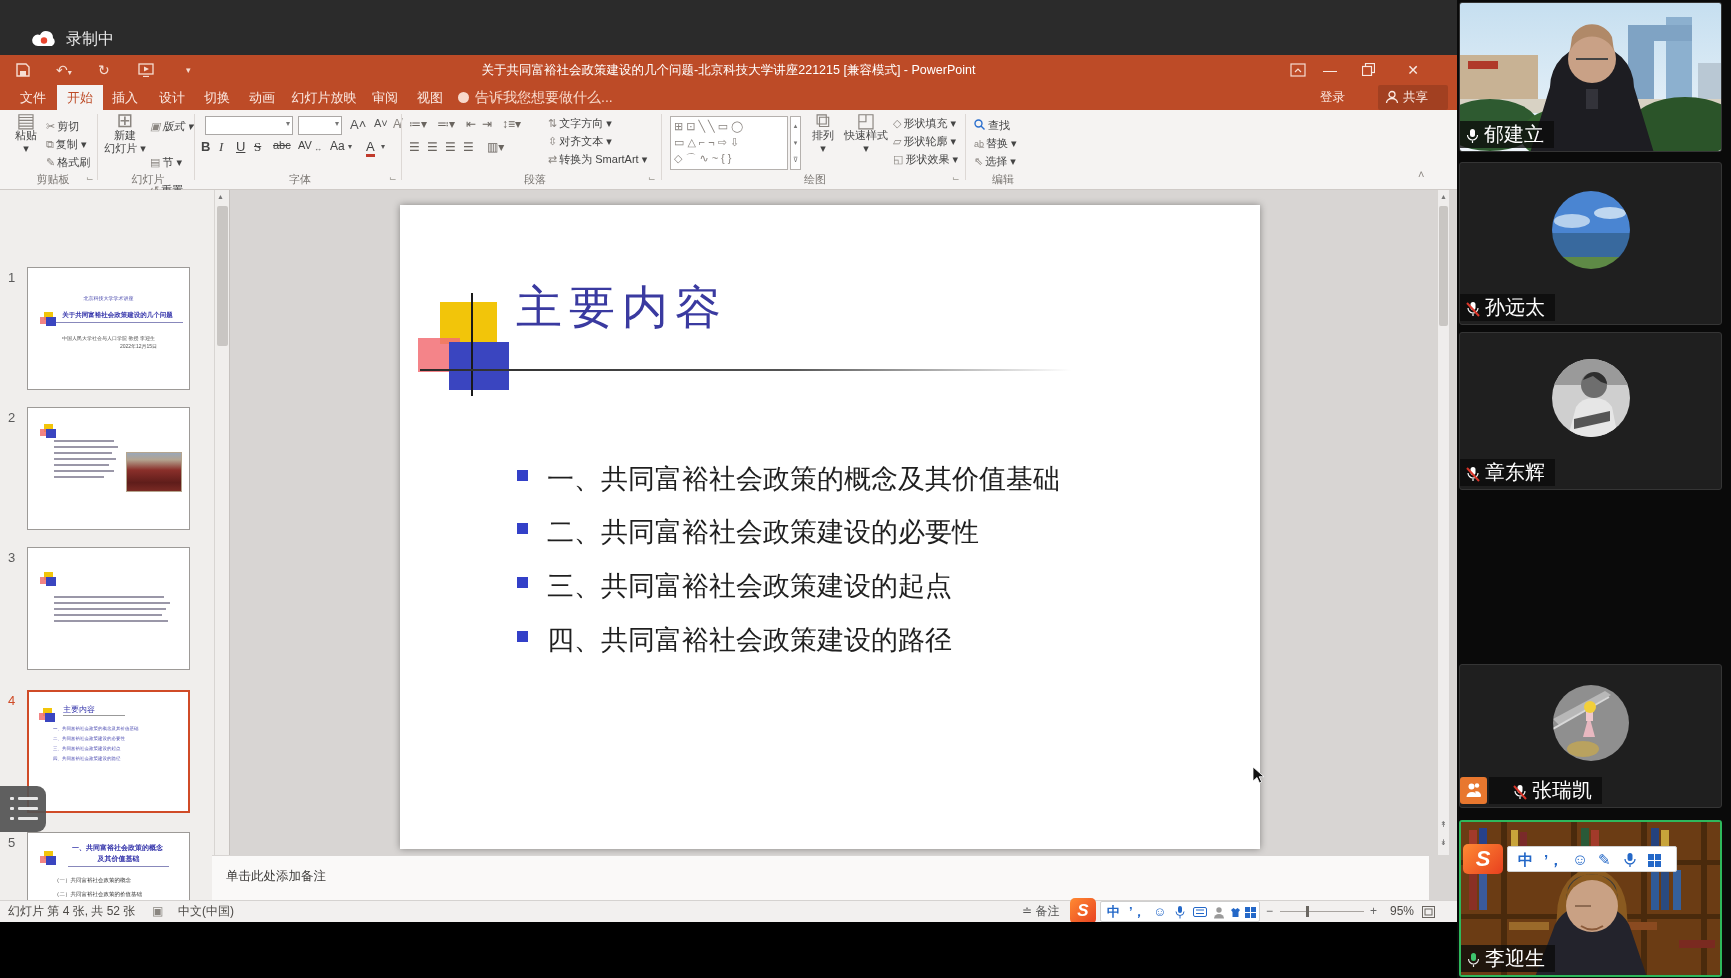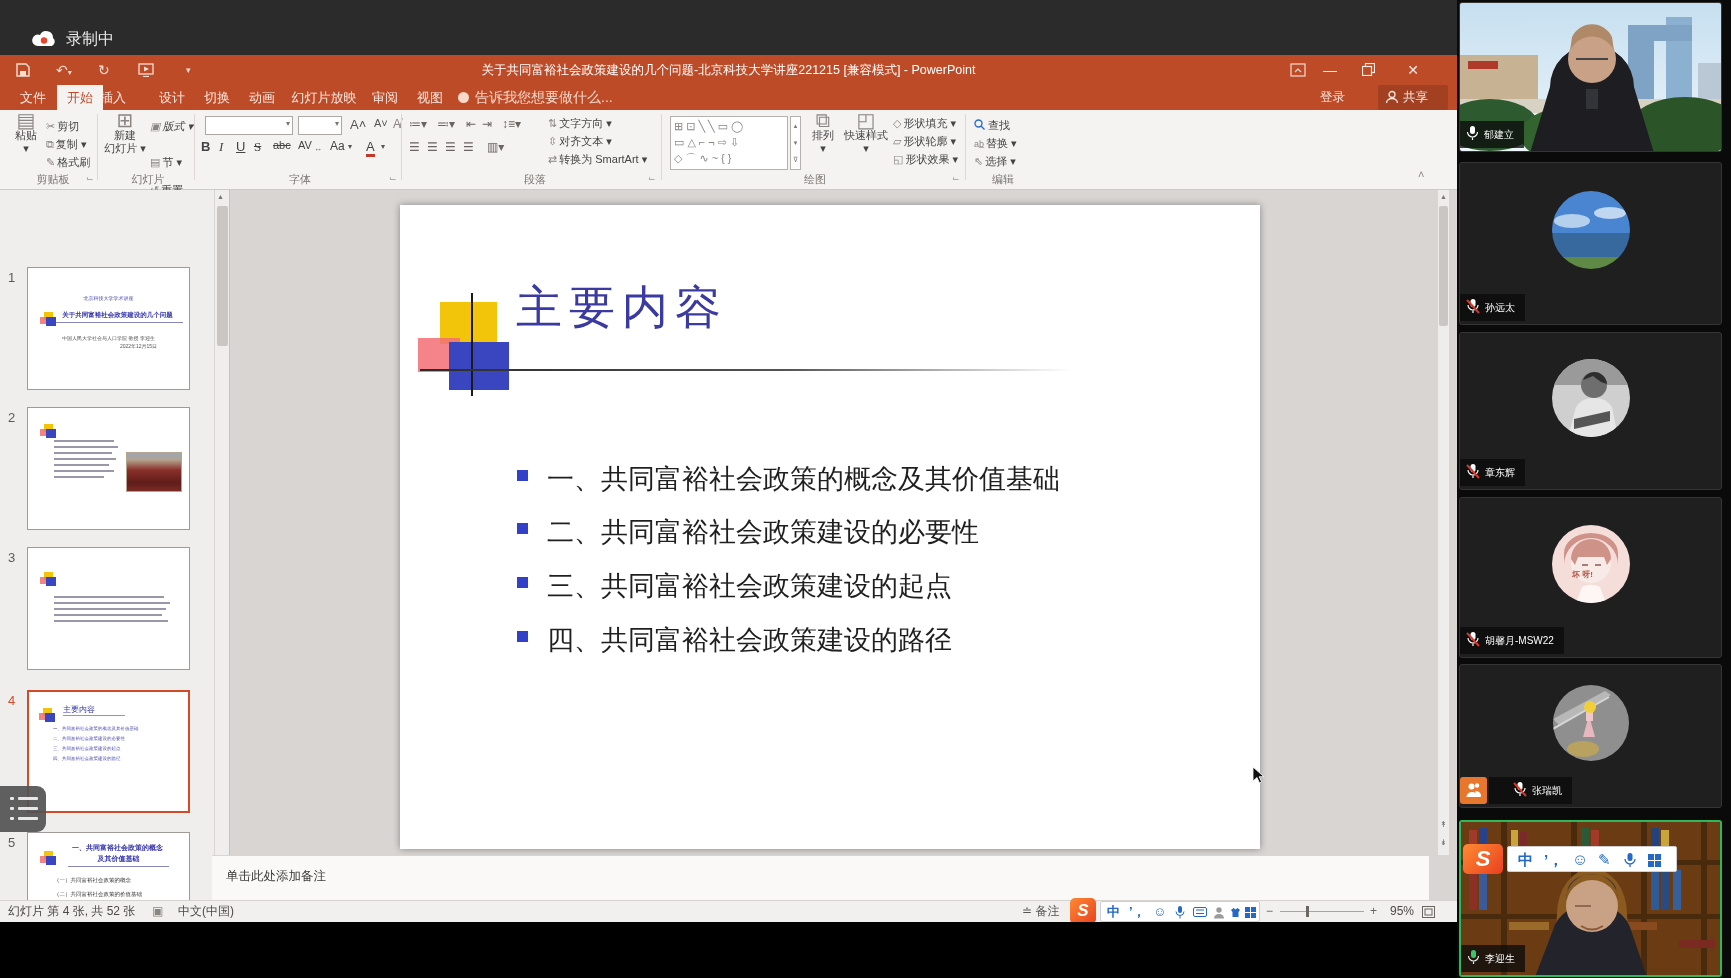--- a/index.html
+++ b/index.html
@@ -52,21 +52,21 @@
   .notesbar{position:absolute;left:212px;top:800px;width:1217px;height:45px;background:#faf9f8;border-top:1px solid #d8d5d3;}
   .statusbar{position:absolute;left:0;top:845px;width:1457px;height:22px;background:#f2f0ef;border-top:1px solid #d5d2d0;font-size:12px;color:#4d4a47;}
   .sb-item{position:absolute;top:0;line-height:21px;}
   .ime{position:absolute;background:#fff;border:1px solid #cfcfcf;border-radius:2px;}
   .slogo{position:absolute;border-radius:5px;background:linear-gradient(135deg,#ff8a33,#e8401f);color:#fff;font-weight:bold;font-style:italic;text-align:center;}
   .imeico{color:#2468c8;font-size:13px;line-height:20px;}
   
   .sidebar{position:absolute;left:1457px;top:0;width:274px;height:978px;background:#0a0a0a;}
   .tile{position:absolute;left:2px;width:263px;background:#1f1f1f;border:1px solid #353535;border-radius:3px;overflow:hidden;}
   .tile.active{border:2px solid #2eb85c;}
-  .badge{position:absolute;left:0;bottom:3px;height:27px;background:rgba(12,12,12,.78);color:#fff;font-size:10px;line-height:27px;padding:0 10px 0 6px;white-space:nowrap;}
+  .badge{position:absolute;left:0;bottom:3px;height:27px;background:rgba(12,12,12,.78);color:#fff;font-size:20px;line-height:27px;padding:0 10px 0 6px;white-space:nowrap;}
   .badge svg{vertical-align:-3px;margin-right:5px;}
   .avatar{position:absolute;left:50%;transform:translateX(-50%);border-radius:50%;overflow:hidden;}
   .bottomstrip{position:absolute;left:0;top:922px;width:1457px;height:56px;background:#000;}
   .annot{position:absolute;left:0;top:786px;width:46px;height:46px;background:rgba(82,82,82,.92);border-radius:0 9px 9px 0;}
   .annot .ln{position:absolute;left:18px;height:3px;width:20px;background:#e8e8e8;border-radius:1px;}
   .annot .dt{position:absolute;left:10px;height:3px;width:4px;background:#e8e8e8;border-radius:1px;}
 </style>
 </head>
 <body>
 
@@ -104,21 +104,21 @@
       <svg class="abs" style="left:1362px;top:8px;" width="13" height="13">
           <rect x="3.5" y="0.5" width="9" height="9" fill="none" stroke="#f8e9e3" stroke-width="1.2"></rect>
           <rect x="0.5" y="3.5" width="9" height="9" fill="#bd4b27" stroke="#f8e9e3" stroke-width="1.2"></rect>
         </svg>
       <span class="abs winbtn" style="left:1396px;top:0;">✕</span>
     </div>
 
     <div class="tabrow">
       <span class="abs tab" style="left:12px;width:42px;">文件</span>
       <span class="abs tab active" style="left:57px;width:46px;">开始</span>
-      <span class="abs tab" style="left:92px;width:42px;">插入</span>
+      <span class="abs tab" style="left:104px;width:42px;">插入</span>
       <span class="abs tab" style="left:151px;width:42px;">设计</span>
       <span class="abs tab" style="left:196px;width:42px;">切换</span>
       <span class="abs tab" style="left:241px;width:42px;">动画</span>
       <span class="abs tab" style="left:286px;width:76px;">幻灯片放映</span>
       <span class="abs tab" style="left:364px;width:42px;">审阅</span>
       <span class="abs tab" style="left:409px;width:42px;">视图</span>
       <span class="abs" style="left:458px;top:7px;width:11px;height:11px;border-radius:50%;background:#f8d9cb;"></span>
       <span class="abs tellme" style="left:475px;">告诉我您想要做什么...</span>
       <span class="abs" style="left:1320px;top:4px;color:#fbe9e2;font-size:12.5px;">登录</span>
       <div class="abs" style="left:1378px;top:0;width:70px;height:25px;background:rgba(0,0,0,.14);border-radius:2px;">
@@ -432,40 +432,20 @@
           </svg>
       </div>
       <div class="badge"><svg width="14" height="15">
             <rect x="4.5" y="0" width="5" height="8" rx="2.5" fill="#fff"></rect>
             <path d="M2 6 a5 5 0 0 0 10 0" fill="none" stroke="#fff" stroke-width="1.2"></path>
             <line x1="7" y1="11.5" x2="7" y2="14" stroke="#fff" stroke-width="1.2"></line>
             <line x1="1" y1="1" x2="13" y2="14" stroke="#d8362a" stroke-width="2"></line>
           </svg><span>章东辉</span></div>
     </div>
 
-    <div class="tile" style="top:497px;height:161px;">
-      <div class="avatar" style="top:27px;width:78px;height:78px;">
-        <svg width="78" height="78">
-            <rect width="78" height="78" fill="#f5ded9"></rect>
-            <path d="M12 40 a27 27 0 0 1 54 0 l0 -12 a27 20 0 0 0 -54 0 z" fill="#cf9289"></path>
-            <circle cx="39" cy="38" r="20" fill="#f8ebe7"></circle>
-            <path d="M19 34 a20 20 0 0 1 40 0 l-4 6 -3-8 -26 0 -3 8 z" fill="#cf9289"></path>
-            <line x1="30" y1="40" x2="36" y2="40" stroke="#8a5a52" stroke-width="1.6"></line>
-            <line x1="43" y1="40" x2="49" y2="40" stroke="#8a5a52" stroke-width="1.6"></line>
-            <path d="M24 78 L30 62 a14 10 0 0 1 18 0 L54 78 Z" fill="#fdf6f4"></path>
-            <text x="20" y="52" font-size="8" fill="#b2564a" font-weight="bold">坏 呀!</text>
-          </svg>
-      </div>
-      <div class="badge"><svg width="14" height="15">
-            <rect x="4.5" y="0" width="5" height="8" rx="2.5" fill="#fff"></rect>
-            <path d="M2 6 a5 5 0 0 0 10 0" fill="none" stroke="#fff" stroke-width="1.2"></path>
-            <line x1="7" y1="11.5" x2="7" y2="14" stroke="#fff" stroke-width="1.2"></line>
-            <line x1="1" y1="1" x2="13" y2="14" stroke="#d8362a" stroke-width="2"></line>
-          </svg><span>胡馨月-MSW22</span></div>
-    </div>
 
     <div class="tile" style="top:664px;height:144px;">
       <div class="avatar" style="top:20px;width:76px;height:76px;">
         <svg width="76" height="76">
             <rect width="76" height="76" fill="#8f8f8f"></rect>
             <path d="M0 34 L52 6 L58 10 L6 40 Z" fill="#b8b8b8"></path>
             <path d="M0 44 L56 12" stroke="#d8d8d8" stroke-width="2"></path>
             <ellipse cx="30" cy="64" rx="16" ry="8" fill="#caa94a" opacity="0.7"></ellipse>
             <path d="M36 30 l6 22 -12 0 z" fill="#e8b8c0"></path>
             <rect x="33" y="26" width="7" height="10" fill="#f0c8cc"></rect>

